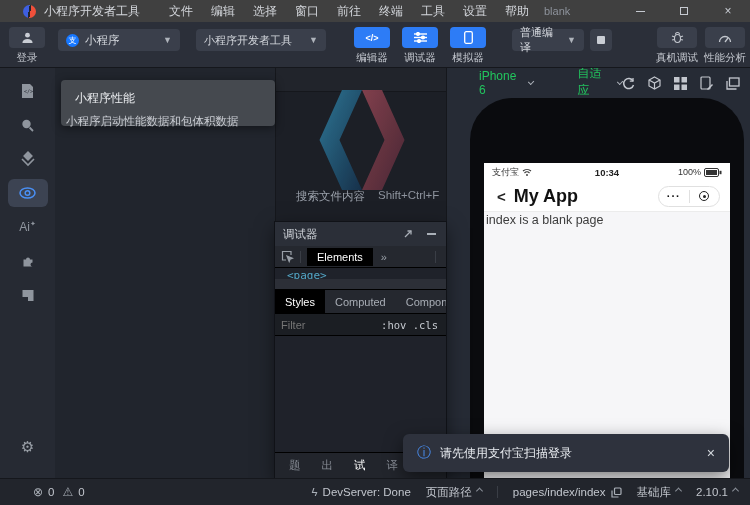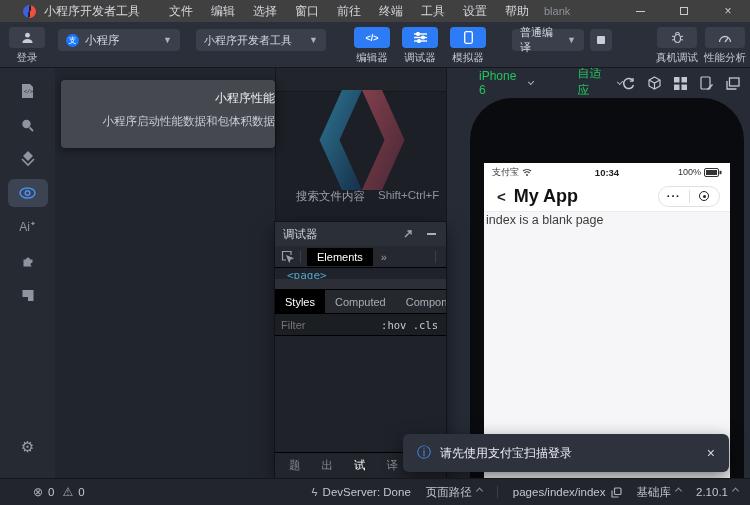--- a/index.html
+++ b/index.html
@@ -33,21 +33,21 @@
   
   .activitybar { position:absolute; left:0; top:68px; width:55px; height:410px; background:#262a33; display:flex; flex-direction:column; align-items:center; z-index:2; }
   .act-item { width:55px; height:34px; display:flex; align-items:center; justify-content:center; color:#8f959e; }
   .act-item.active { height:34px; }
   .act-pill { width:40px; height:28px; border-radius:6px; background:#3c4352; display:flex; align-items:center; justify-content:center; }
   .act-gear { margin-top:auto; margin-bottom:22px; font-size:15px; color:#9aa0a8; }
   .ai-txt { font-size:12px; color:#8f959e; }
   .ai-txt sup { font-size:7px; }
 
   .sidepanel { position:absolute; left:55px; top:68px; width:220px; height:410px; background:#21252d; z-index:2; }
-  .tip-card { position:absolute; left:6px; top:12px; width:214px; height:68px; background:#45494f; border-radius:4px; box-shadow:0 2px 10px rgba(0,0,0,.45);text-align:right; }
+  .tip-card { position:absolute; left:6px; top:12px; width:214px; height:46px; background:#45494f; border-radius:4px; box-shadow:0 2px 10px rgba(0,0,0,.45); }
   .tip-title { font-size:12px; color:#eceef1; padding:10px 0 0 14px; }
   .tip-sub { font-size:11.5px; color:#c9ccd2; padding:7px 0 0 5px; white-space:nowrap; }
 
   .editor { position:absolute; left:275px; top:68px; width:171px; height:410px; background:#1c1f26; border-left:1px solid #15171c; overflow:hidden; z-index:1; }
   .editor-tabband { height:24px; background:#21242b; border-bottom:1px solid #15171c; }
   .watermark { position:absolute; left:38px; top:22px; opacity:.92; }
   .shortcut-row { position:absolute; left:0; top:121px; width:171px; display:flex; padding-left:20px; }
   .sc-label { font-size:11.5px; color:#9aa0aa; }
   .sc-keys { font-size:11.5px; color:#8d939d; margin-left:13px; }
 

